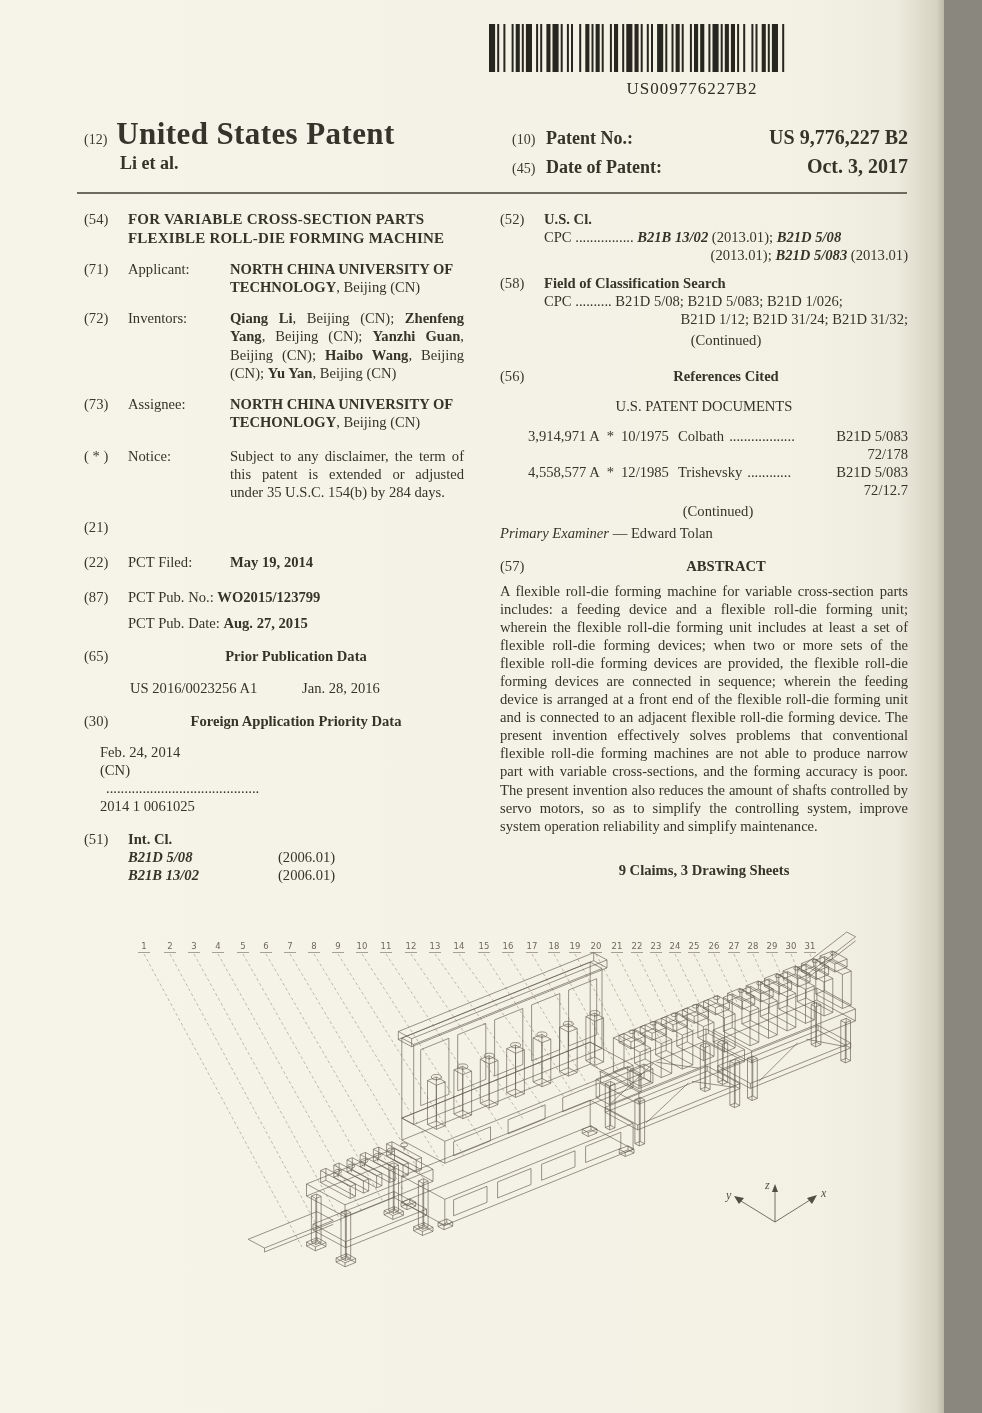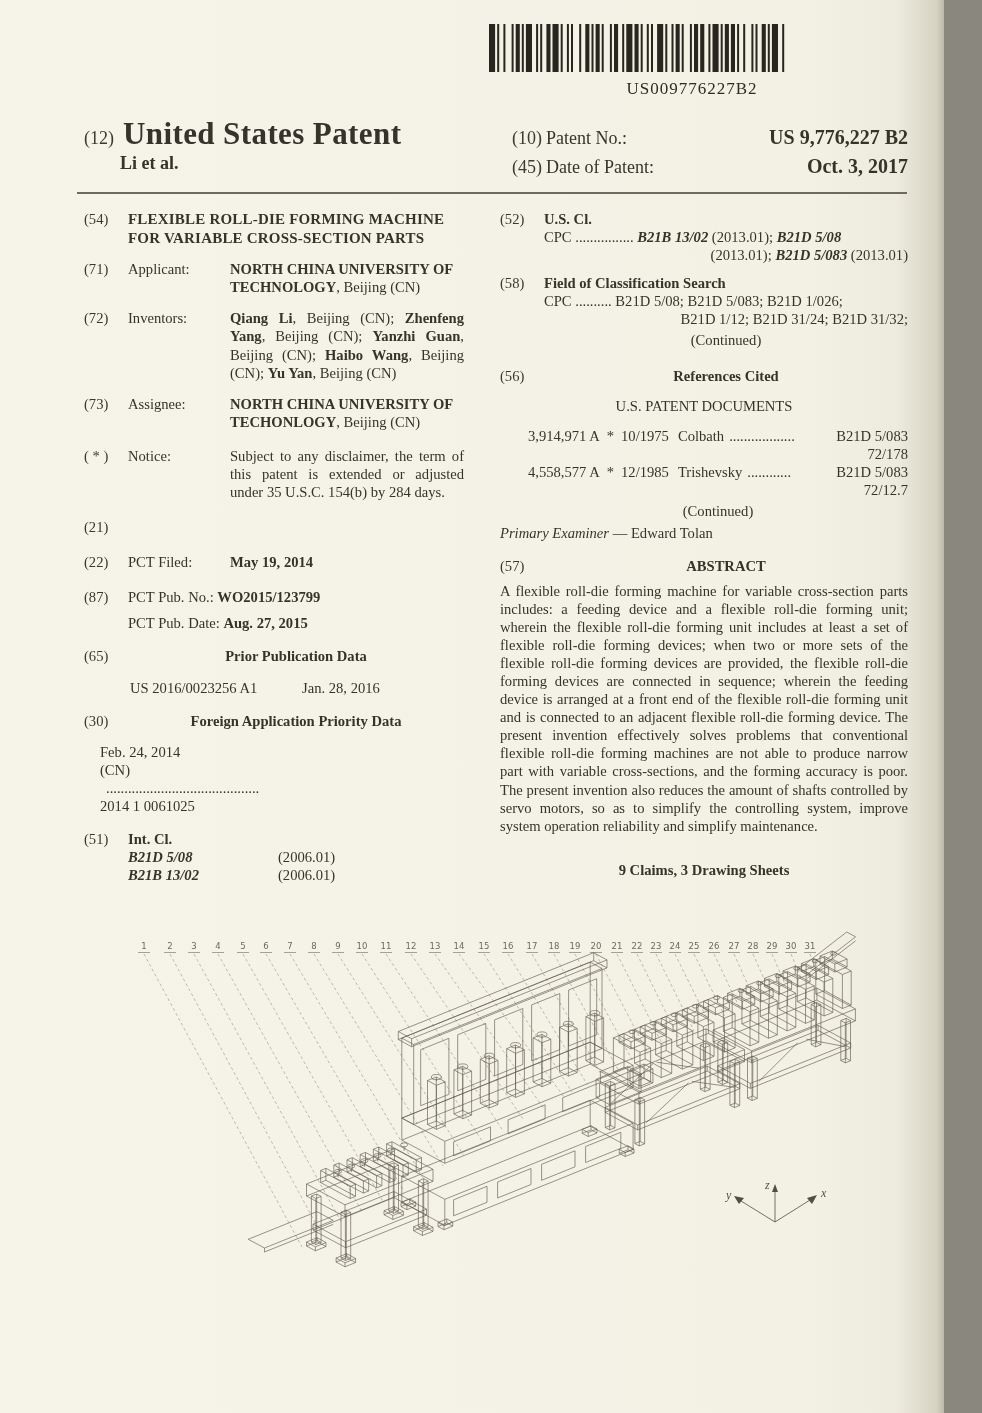--- a/index.html
+++ b/index.html
@@ -7,27 +7,27 @@
     position:relative;width:944px;height:1413px;overflow:hidden;
     background:linear-gradient(90deg,#f6f4e9 0%,#f3f1e4 86%,#edebde 95%,#d6d3c2 99.2%,#bcb9a9 100%);
     font-family:"Liberation Serif",serif;color:#363429;
   }
   
   .barcode-wrap{position:absolute;left:487px;top:22px;width:410px;text-align:center;}
   .barcode-text{font-size:17px;letter-spacing:1px;color:#2e2c24;margin-top:1px;}
   
   .hdr-left{position:absolute;left:84px;top:116px;}
   .hdr-title-row{display:flex;align-items:baseline;gap:9px;}
-  .inid-sm{font-size:18px;color:#3c3a30;}
+  .inid-sm{font-size:14px;color:#3c3a30;}
   .us-title{font-size:31px;font-weight:bold;letter-spacing:.4px;color:#35332a;}
   .authors{font-size:18px;font-weight:bold;margin:1px 0 0 36px;}
   .hdr-right{position:absolute;left:512px;top:126px;width:396px;}
   .hr-row{display:flex;align-items:baseline;margin-bottom:6px;}
   .hr-row .inid-sm{width:34px;}
-  .h-label{font-size:18px;font-weight:normal;width:158px;}
+  .h-label{font-size:18px;font-weight:bold;width:158px;}
   .h-value{font-size:20px;font-weight:bold;flex:1;text-align:right;white-space:nowrap;}
   .rule{position:absolute;left:77px;top:192px;width:830px;height:2px;background:#6e6b5e;}
   
   .col{position:absolute;font-size:14.6px;line-height:1.24;}
   .col-left{left:84px;top:210px;width:380px;}
   .col-right{left:500px;top:210px;width:408px;}
   .item{display:grid;grid-template-columns:44px 1fr;margin-bottom:13px;}
   .inid-col{font-size:14.6px;color:#3a382e;}
   .b{font-weight:bold;}
   .i{font-style:italic;}
@@ -144,22 +144,22 @@
       <span class="h-value">Oct. 3, 2017</span>
     </div>
   </div>
   <div class="rule"></div>
 
   <div class="col col-left">
 
     <div class="item">
       <span class="inid-col">(54)</span>
       <div class="title54">
+        <div>FOR VARIABLE CROSS-SECTION PARTS</div>
         <div>FLEXIBLE ROLL-DIE FORMING MACHINE</div>
-        <div>FOR VARIABLE CROSS-SECTION PARTS</div>
       </div>
     </div>
 
     <div class="item">
       <span class="inid-col">(71)</span>
       <div class="lv">
         <span>Applicant:</span>
         <div>
           <div><span class="b">NORTH CHINA UNIVERSITY OF</span></div>
           <div><span class="b">TECHNOLOGY</span><span>, Beijing (CN)</span></div>

